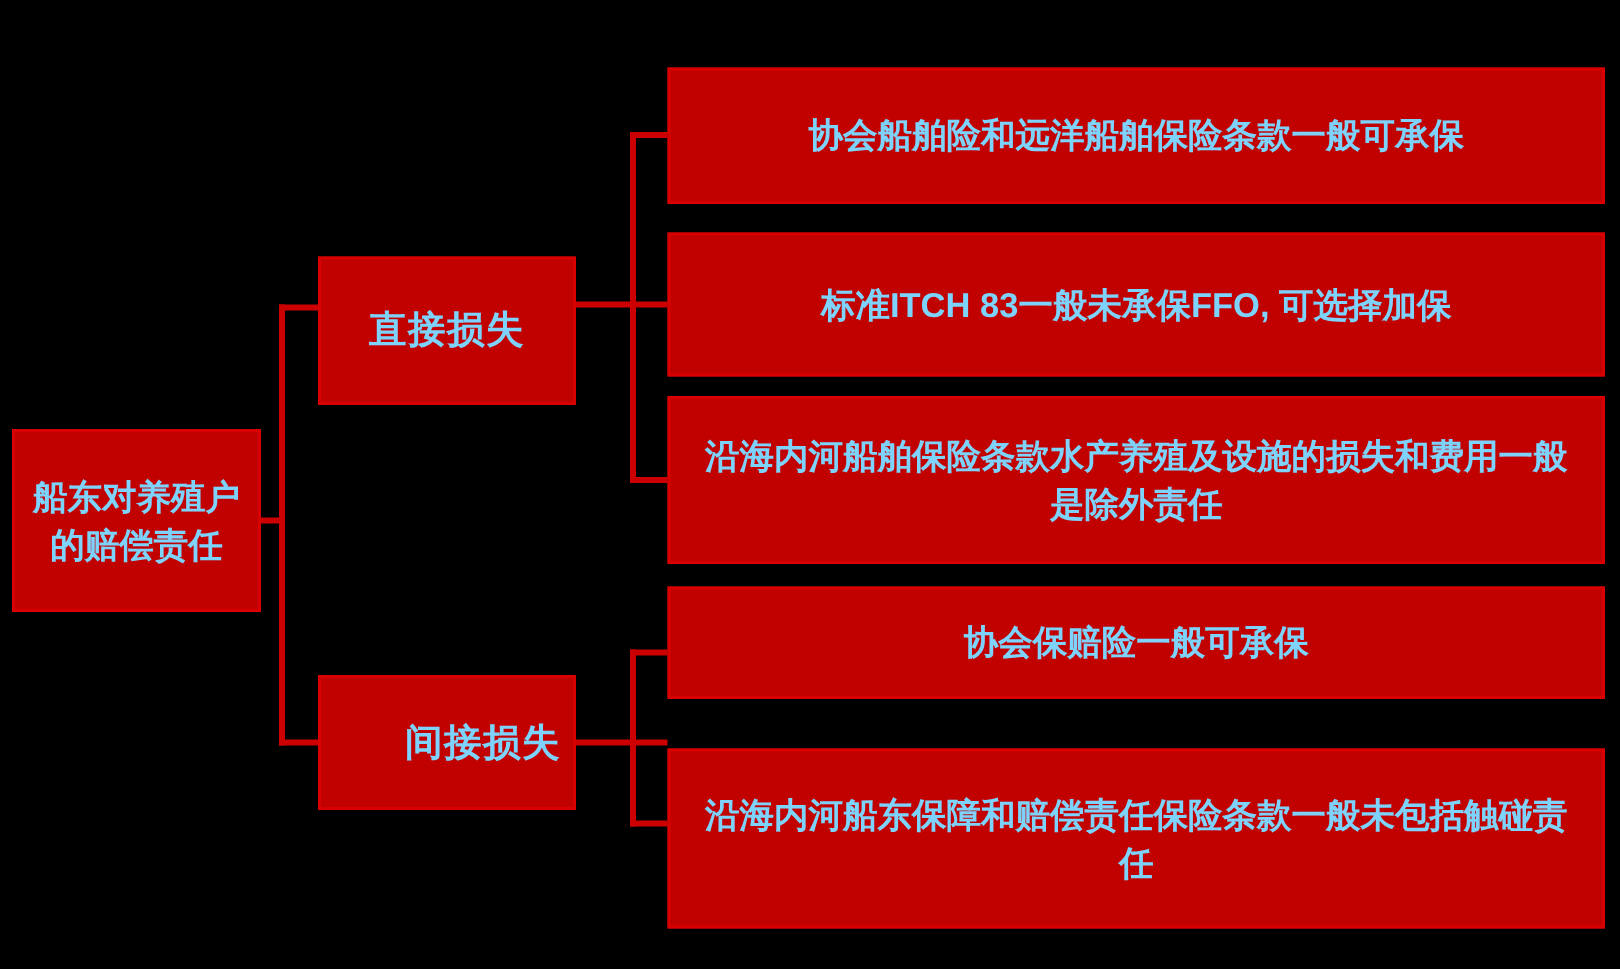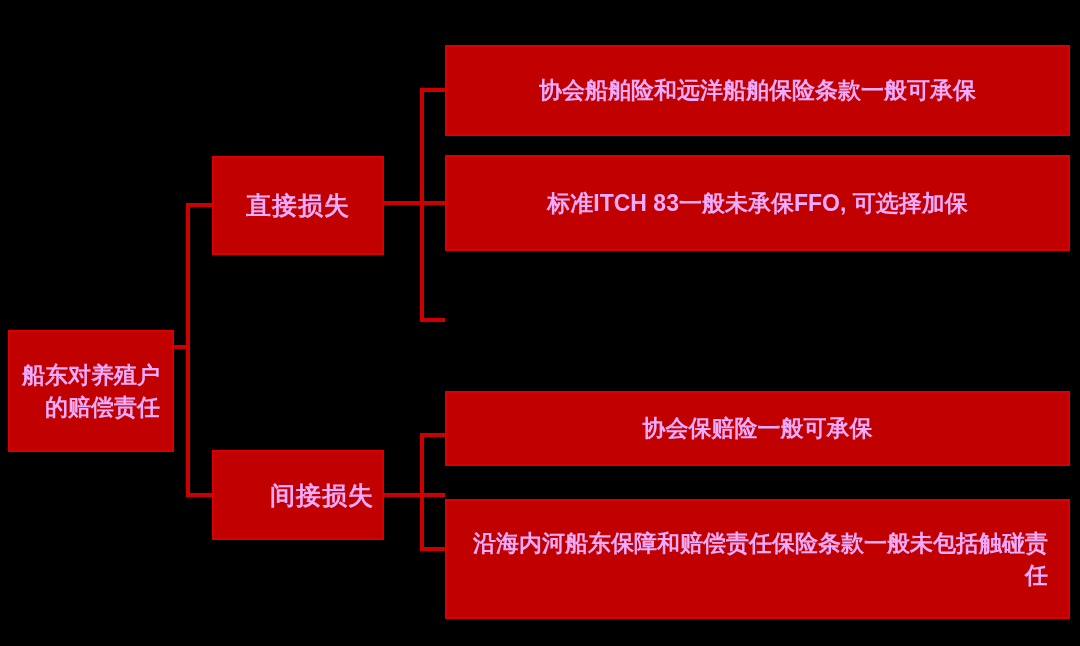--- a/index.html
+++ b/index.html
@@ -13,40 +13,39 @@
     width: 1080px;
     height: 646px;
     background: #000000;
     overflow: hidden;
   }
   .node {
     position: absolute;
     box-sizing: border-box;
     background: #c10000;
     border: 2px solid #d90000;
-    color: #f0abfc;
+    color: #7dd3fc;
     font-weight: bold;
     display: flex;
     align-items: center;
     justify-content: center;
-    text-align: right;
+    text-align: center;
     line-height: 1.4;
   }
   .node .lbl { white-space: pre-line; }
   .root-node {
     left: 8px; top: 286px; width: 166px; height: 122px;
     font-size: 23px;
-    margin-top: 44px;
   }
   .branch-node {
     width: 172px; height: 99px;
     font-size: 25px;
     letter-spacing: 1px;
   }
-  .branch-0 { left: 212px; top: 156px; }
+  .branch-0 { left: 212px; top: 171px; }
   .branch-1 { left: 212px; top: 450px; height: 90px; padding-left: 48px; }
   .leaf-node {
     left: 445px; width: 625px;
     font-size: 23px;
     padding: 4px 20px;
   }
   .leaf-0 { top: 45px;  height: 91px; }
   .leaf-1 { top: 155px; height: 96px; }
   .leaf-2 { top: 264px; height: 112px; }
   .leaf-3 { top: 391px; height: 75px; }
@@ -97,20 +96,23 @@
   <div class="node branch-node branch-1">
     <span class="lbl">间接损失</span>
   </div>
 
   <div class="node leaf-node leaf-0">
     <span class="lbl">协会船舶险和远洋船舶保险条款一般可承保</span>
   </div>
   <div class="node leaf-node leaf-1">
     <span class="lbl">标准ITCH 83一般未承保FFO, 可选择加保</span>
   </div>
+  <div class="node leaf-node leaf-2">
+    <span class="lbl">沿海内河船舶保险条款水产养殖及设施的损失和费用一般是除外责任</span>
+  </div>
 
   <div class="node leaf-node leaf-3">
     <span class="lbl">协会保赔险一般可承保</span>
   </div>
   <div class="node leaf-node leaf-4">
     <span class="lbl">沿海内河船东保障和赔偿责任保险条款一般未包括触碰责任</span>
   </div>
 
 </div>
 

